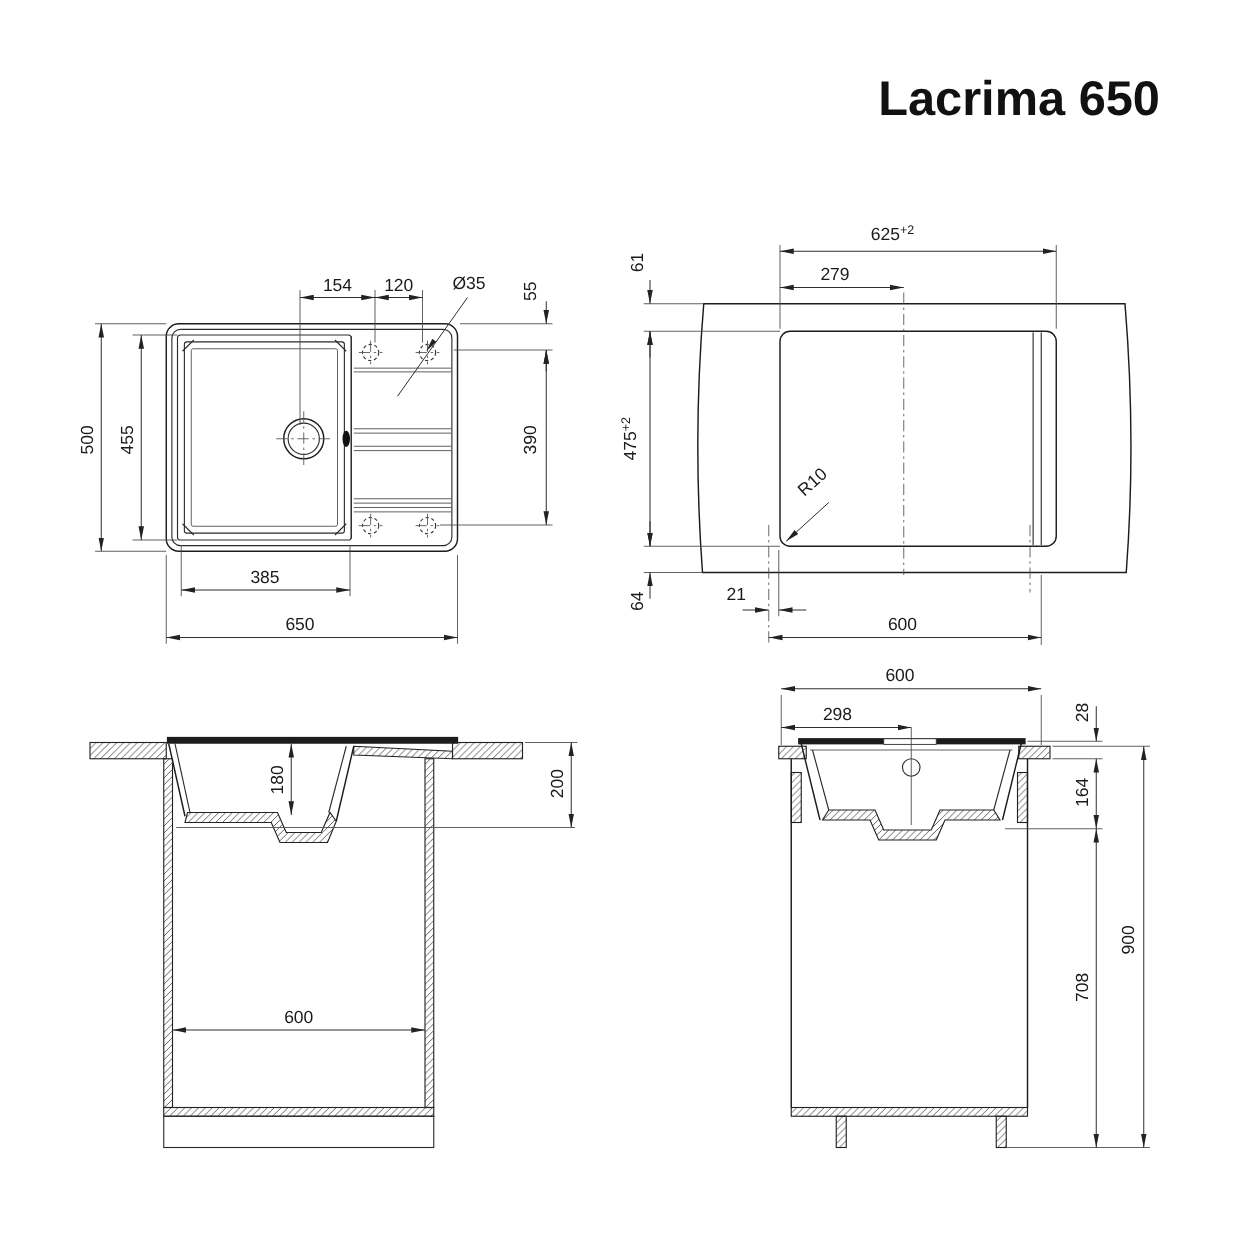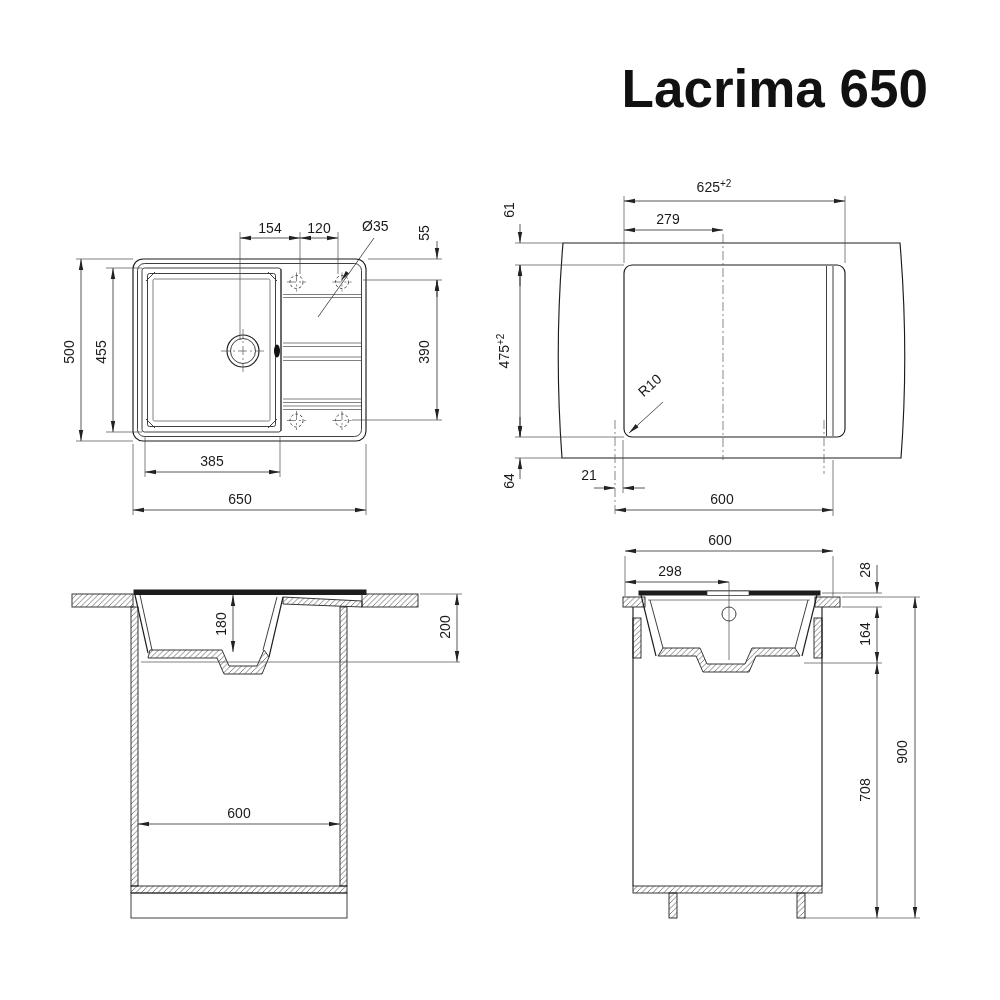--- a/index.html
+++ b/index.html
@@ -1,18 +1,18 @@
 <!DOCTYPE html>
 <html><head>
 <meta charset="utf-8">
 <style>
   html,body{margin:0;padding:0;background:#fff;}
   .sheet{position:relative;width:1000px;height:1000px;background:#fff;overflow:hidden;
          font-family:"Liberation Sans",sans-serif;}
-  .title{position:absolute;top:58px;right:72px;font-size:53px;font-weight:bold;
+  .title{position:absolute;top:58px;right:72px;font-size:39px;font-weight:bold;
          color:#111;letter-spacing:0px;}
   svg{position:absolute;left:0;top:0;}
   .main{stroke:#1c1c1c;stroke-width:1.15;fill:none;}
   .med{stroke:#2a2a2a;stroke-width:0.9;fill:none;}
   .thin{stroke:#4a4a4a;stroke-width:0.7;fill:none;}
   .dim{stroke:#2e2e2e;stroke-width:0.8;fill:none;}
   .dd{stroke:#555;stroke-width:0.7;fill:none;stroke-dasharray:9 3 2 3;}
   .dash{stroke:#333;stroke-width:0.9;fill:none;stroke-dasharray:2.6 2.2;}
   .hfill{fill:url(#hatch);stroke:#222;stroke-width:0.9;}
   .dt{font-family:"Liberation Sans",sans-serif;font-size:14px;fill:#1a1a1a;}

